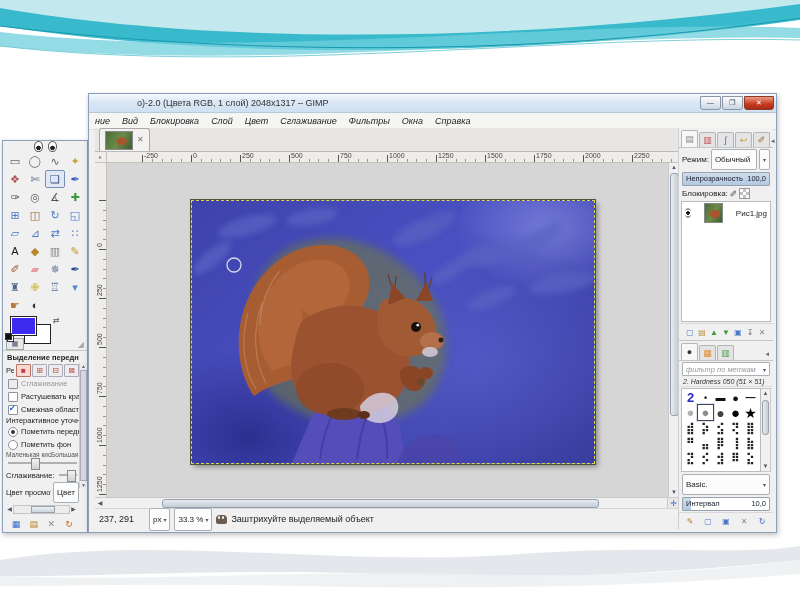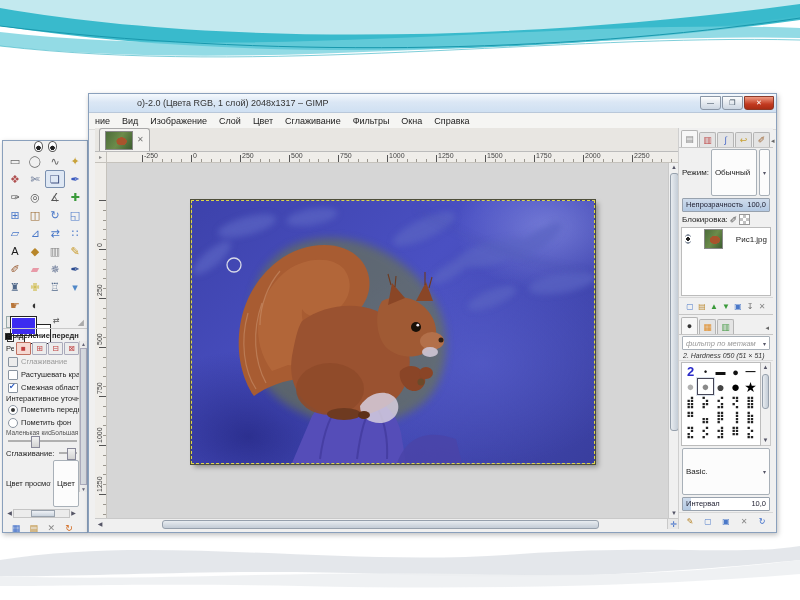--- a/index.html
+++ b/index.html
@@ -8,21 +8,21 @@
   .deco{position:absolute;left:0;pointer-events:none;}
   
   .win{position:absolute;background:#f0f0f0;border:1px solid #8aa0bc;box-shadow:1px 2px 5px rgba(0,0,0,.25);box-sizing:border-box;}
   .titlebar{height:18px;background:linear-gradient(#f5f9fd,#dbe7f5 45%,#cfe0f2);display:flex;align-items:center;
     font-size:9px;color:#333;padding:0 2px;border-bottom:1px solid #b9c8da;}
   .title-text{white-space:nowrap;overflow:hidden;margin-left:46px;}
   .winbtns{margin-left:auto;display:flex;gap:1px;}
   .winbtn{width:19px;height:12px;border:1px solid #8a96a6;border-radius:0 0 3px 3px;background:linear-gradient(#fdfdfd,#ccd6e2);
     font-size:7px;line-height:11px;text-align:center;color:#345;}
   .winbtn.close{width:28px;background:linear-gradient(#ef9a82,#c23a20 60%,#a92c14);color:#fff;border-color:#8c3a28;}
-  .menubar{height:16px;background:#f5f5f3;border-bottom:1px solid #dcdcda;display:flex;align-items:center;font-size:9px;color:#222;}
+  .menubar{height:16px;background:#f5f5f3;border-bottom:1px solid #dcdcda;display:flex;align-items:center;font-size:9px;color:#222;font-style:italic;}
   .menu-item{padding:1px 6px;white-space:nowrap;}
   
   .canvas-col{position:absolute;left:6px;top:34px;width:584px;bottom:3px;display:flex;flex-direction:column;background:#f0f0f0;}
   .tabstrip{height:24px;background:#e8e6e2;border-bottom:1px solid #bbb;display:flex;align-items:flex-end;padding-left:4px;box-sizing:border-box;}
   .imgtab{height:22px;background:#f3f2f0;border:1px solid #a8a8a8;border-bottom:none;border-radius:3px 3px 0 0;display:flex;align-items:center;gap:4px;padding:0 5px;}
   .imgtab .thumb{width:26px;height:17px;border:1px solid #888;
     background:radial-gradient(9px 7px at 60% 55%,#a8542c 0 55%,transparent 60%),linear-gradient(120deg,#4c6c3a,#6c8c4a 50%,#3c5c30);}
   .tabclose{font-size:8px;color:#777;line-height:8px;}
   .rulerrow{height:11px;display:flex;}
   .rcorner{width:12px;height:11px;background:#efede9;border-right:1px solid #c5c2bc;border-bottom:1px solid #c5c2bc;box-sizing:border-box;font-size:6px;color:#888;text-align:center;line-height:10px;}
@@ -48,21 +48,21 @@
   .photo svg{position:absolute;left:0;top:0;}
   .vscroll{width:11px;background:#f0f0f0;border-left:1px solid #c9c9c9;display:flex;flex-direction:column;align-items:center;box-sizing:border-box;}
   .hscrollrow{height:11px;display:flex;}
   .hscroll{flex:1;background:#f0f0f0;border-top:1px solid #c9c9c9;display:flex;align-items:center;box-sizing:border-box;}
   .sthumbh{height:7px;background:linear-gradient(#e8ecf0,#c3ccd6);border:1px solid #96a0ac;border-radius:3px;margin-left:10%;width:76%;}
   .sthumbv{width:7px;background:linear-gradient(90deg,#e8ecf0,#c3ccd6);border:1px solid #96a0ac;border-radius:3px;margin-top:12%;height:72%;}
   .sarrow{font-size:6px;color:#556;line-height:9px;width:100%;text-align:center;}
   .navbtn{width:12px;height:11px;background:#e8e8e8;border-left:1px solid #c9c9c9;border-top:1px solid #c9c9c9;font-size:8px;line-height:11px;text-align:center;color:#3a6ac8;box-sizing:border-box;}
   .statusbar{height:20px;background:#f0f0f0;border-top:1px solid #d6d6d6;display:flex;align-items:center;font-size:9px;color:#222;gap:4px;padding:0 4px;}
   .st-coords{width:46px;}
-  .combo{background:#fcfcfc;border:1px solid #a8b0b8;border-radius:2px;font-size:8px;color:#222;display:flex;align-items:center;gap:2px;padding:17px 3px;height:13px;}
+  .combo{background:#fcfcfc;border:1px solid #a8b0b8;border-radius:2px;font-size:8px;color:#222;display:flex;align-items:center;gap:2px;padding:4px 3px;height:13px;}
   .combo .arr{font-size:6px;color:#556;}
   .wilber{width:11px;height:9px;background:#6b5d52;border-radius:4px 4px 2px 2px;position:relative;flex:0 0 auto;}
   .wilber::before{content:"";position:absolute;left:2px;top:1px;width:2px;height:3px;background:#fff;border-radius:50%;box-shadow:4px 0 #fff;}
   
   .dock-col{position:absolute;right:3px;top:34px;width:95px;bottom:3px;background:#f0f0f0;border-left:1px solid #cfcfcf;display:flex;flex-direction:column;font-size:8px;color:#222;box-sizing:border-box;}
   .dtabs{display:flex;align-items:flex-end;gap:1px;padding:2px 2px 0 2px;border-bottom:1px solid #c6c6c6;}
   .dtab{width:15px;height:14px;border:1px solid #b5b5b5;border-bottom:none;border-radius:2px 2px 0 0;background:#e4e4e4;display:flex;align-items:center;justify-content:center;font-size:9px;}
   .dtab[data-active="true"]{background:#f7f7f7;height:16px;}
   .dtabmenu{margin-left:auto;font-size:7px;color:#666;padding:0 2px 2px 0;}
   .drow{display:flex;align-items:center;gap:2px;padding:1px 3px;}
@@ -407,21 +407,21 @@
       <span class="winbtns">
         <span class="winbtn">—</span>
         <span class="winbtn">❐</span>
         <span class="winbtn close">✕</span>
       </span>
     </div>
     <div class="menubar">
 
     <span class="menu-item">ние</span>
         <span class="menu-item">Вид</span>
-        <span class="menu-item">Изображение</span>
+        <span class="menu-item">Блокировка</span>
         <span class="menu-item">Слой</span>
         <span class="menu-item">Цвет</span>
         <span class="menu-item">Сглаживание</span>
         <span class="menu-item">Фильтры</span>
         <span class="menu-item">Окна</span>
         <span class="menu-item">Справка</span>
       </div>
 
     <div class="canvas-col">
       <div class="tabstrip">
@@ -528,20 +528,33 @@
           <span class="sarrow" style="margin-top:auto;">▼</span>
         </div>
       </div>
       <div class="hscrollrow">
         <div class="hscroll">
           <span class="sarrow" style="width:10px;">◀</span>
           <span class="sthumbh"></span>
         </div>
         <div class="navbtn">✛</div>
       </div>
+      <div class="statusbar">
+        <span class="st-coords">237, 291</span>
+        <span class="combo">
+          <span>px</span>
+            <span class="arr">▾</span>
+        </span>
+        <span class="combo">
+          <span>33.3 %</span>
+            <span class="arr">▾</span>
+        </span>
+        <span class="wilber"></span>
+        <span>Заштрихуйте выделяемый объект</span>
+      </div>
     </div>
 
     <div class="dock-col">
       <div class="dtabs">
         <span style="display:flex;gap:1px;align-items:flex-end;">
 
             <span class="dtab" data-active="true">
               <span style="color: rgb(138, 138, 138);">▤</span>
             </span>
 

